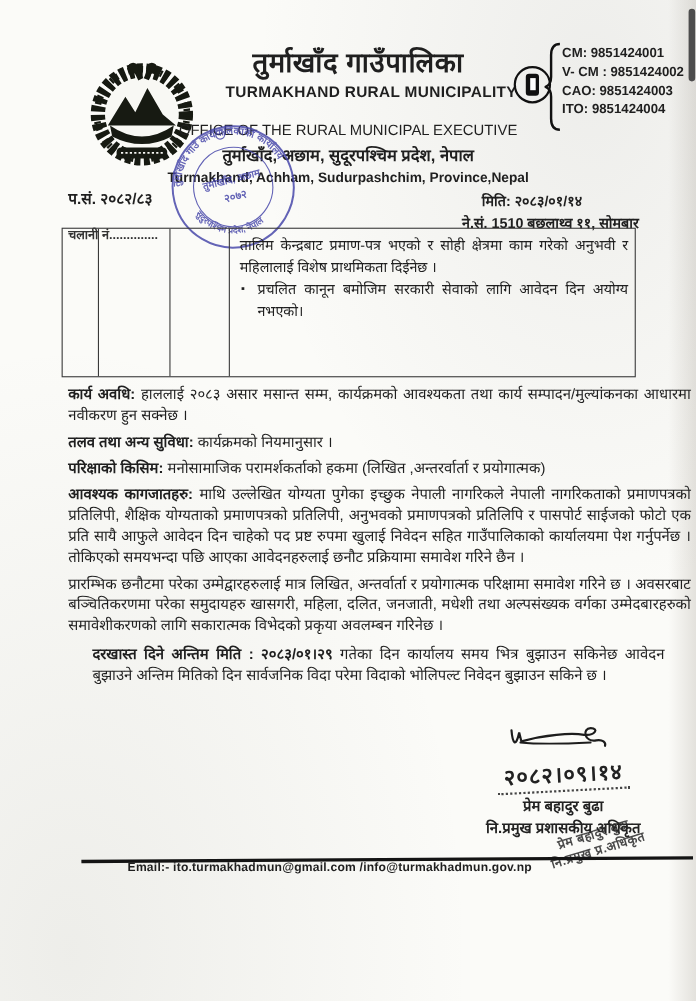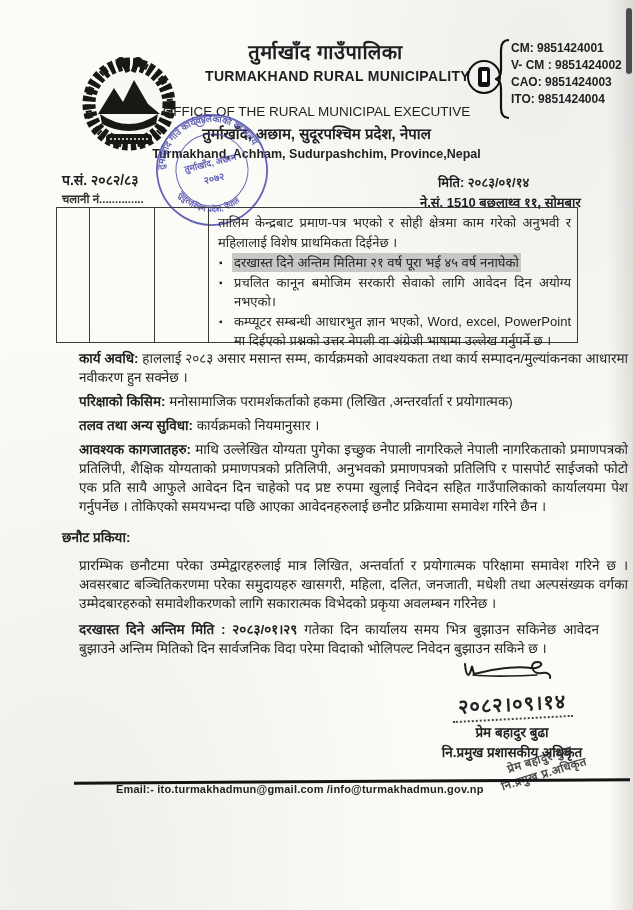--- a/index.html
+++ b/index.html
@@ -12,21 +12,21 @@
       radial-gradient(ellipse at 10% 95%, rgba(140,140,130,.12), transparent 45%),
       linear-gradient(to right, #fbfbf8 96%, #e3e1dc 100%),
       #fbfbf8;
     color:#1f1f1f;
     overflow:hidden;
   }
   .abs { position:absolute; }
 
   
   .hdr-center { left:0; top:38px; width:633px; text-align:center; }
-  .np-muni   { font-size:20px; font-weight:bold; letter-spacing:.5px;padding-left:18px; }
+  .np-muni   { font-size:25px; font-weight:bold; letter-spacing:.5px;padding-left:18px; }
   .en-muni   { font-size:14px; font-weight:bold; margin-top:3px; letter-spacing:.3px;padding-left:42px; }
   .np-office { font-size:31px; font-weight:bold; margin-top:4px; letter-spacing:1px; }
   .en-office { font-size:13.5px; font-weight:normal; margin-top:20px; }
   .np-addr   { font-size:15px; font-weight:bold; margin-top:4px; }
   .en-addr   { font-size:12.5px; font-weight:bold; margin-top:4px; }
 
   .emblem { left:76px; top:50px; }
 
   
   .contact { right:6px; top:38px; width:160px; }
@@ -36,39 +36,39 @@
   .phone-glyph { width:12px; height:20px; border:2px solid #111; border-radius:3px; background:#111; position:relative; }
   .phone-glyph::after { content:""; position:absolute; left:1.5px; top:2px; width:5px; height:11px; background:#fff; }
   .contact-lines { position:absolute; left:44px; top:2px; font-size:12px; font-weight:bold; line-height:17px; white-space:nowrap; }
 
   
   .blue-stamp { left:150px; top:108px; opacity:.82; transform:rotate(-14deg); }
   .blue-stamp text { fill:#4343a8; font-weight:bold; }
 
   
   .ref-left  { left:62px; top:170px; font-size:14px; font-weight:bold; }
-  .ref-chalani { left:62px; top:191px; font-size:11.5px; font-weight:bold; color:#333; }
+  .ref-chalani { left:62px; top:205px; font-size:11.5px; font-weight:bold; color:#333; }
   .ref-date  { left:438px; top:173px; font-size:13px; font-weight:bold; }
   .ref-ns    { left:420px; top:193px; font-size:13px; font-weight:bold; }
 
   
   .qual-table { left:56px; top:207px; width:522px; height:136px; border:1.2px solid #3a3a3a; }
   .vline { position:absolute; top:0; bottom:0; width:0; border-left:1.2px solid #3a3a3a; }
   .v1 { left:32px; } .v2 { left:97px; } .v3 { left:151px; }
   .cell-text { position:absolute; left:151px; right:0; top:0; bottom:0; padding:5px 6px 0 10px;
     font-size:13px; line-height:19.5px; text-align:justify; }
   .cell-text .intro { margin-bottom:1px; }
   .blist { list-style:none; }
   .blist li { position:relative; padding-left:16px; }
   .blist li::before { content:"▪"; position:absolute; left:1px; top:0; font-size:10px; }
   .hl { background:#c7c7c5; box-shadow:0 0 0 2px #c7c7c5; }
 
   
   .doc-body { left:62px; top:349px; width:566px; font-size:13.5px; line-height:19px; text-align:justify; }
-  .doc-body p { margin-bottom:5px;margin-left:17px; }
+  .doc-body p { margin-bottom:5px; }
   .lbl { font-weight:bold; }
   .sel-head { font-weight:bold; margin-top:12px; margin-bottom:9px; }
   .sel-para { margin-bottom:10px; }
   .deadline { margin-left:22px; margin-top:7px; width:520px; }
 
   
   .sig { left:428px; top:660px; width:168px; text-align:center; color:#222; }
   .sig-squiggle { display:block; margin:0 auto; }
   .sig-date { font-size:20px; font-weight:bold; letter-spacing:1px; transform:rotate(-3deg);
     display:inline-block; border-bottom:2px dotted #444; padding:0 6px 1px; }
@@ -144,34 +144,31 @@
 <div class="abs ref-date">मिति: २०८३/०१/१४</div>
 <div class="abs ref-ns">ने.सं. 1510 बछलाथ्व ११, सोमबार</div>
 
 <div class="abs qual-table">
   <div class="vline v1"></div>
   <div class="vline v2"></div>
   <div class="vline v3"></div>
   <div class="cell-text">
     <div class="intro">तालिम केन्द्रबाट प्रमाण-पत्र भएको र सोही क्षेत्रमा काम गरेको अनुभवी र महिलालाई विशेष प्राथमिकता दिईनेछ ।</div>
     <ul class="blist">
-      <li><span class="hl">दरखास्त दिने अन्तिम मितिमा २१ वर्ष पूरा भई ४५ वर्ष ननाघेको</span></li>
       <li>प्रचलित कानून बमोजिम सरकारी सेवाको  लागि आवेदन दिन अयोग्य नभएको।</li>
-      <li>कम्प्यूटर सम्बन्धी आधारभुत ज्ञान भएको, Word, excel, PowerPoint मा दिईएको प्रश्नको उत्तर नेपली वा अंग्रेजी भाषामा उल्लेख गर्नुपर्ने छ ।</li>
     </ul>
   </div>
 </div>
 
 <div class="abs doc-body">
   <p><span class="lbl">कार्य अवधि:</span><span> हाललाई २०८३ असार मसान्त सम्म, कार्यक्रमको आवश्यकता तथा कार्य सम्पादन/मुल्यांकनका आधारमा नवीकरण हुन सक्नेछ ।</span></p>
+  <p><span class="lbl">तलव तथा अन्य सुविधा:</span><span> कार्यक्रमको नियमानुसार ।</span></p>
   <p><span class="lbl">परिक्षाको किसिम:</span><span> मनोसामाजिक परामर्शकर्ताको हकमा (लिखित ,अन्तरर्वार्ता  र प्रयोगात्मक)</span></p>
-  <p><span class="lbl">तलव तथा अन्य सुविधा:</span><span> कार्यक्रमको नियमानुसार ।</span></p>
   <p><span class="lbl">आवश्यक कागजातहरु:</span><span> माथि उल्लेखित योग्यता पुगेका इच्छुक नेपाली नागरिकले नेपाली नागरिकताको प्रमाणपत्रको प्रतिलिपी, शैक्षिक योग्यताको प्रमाणपत्रको प्रतिलिपी, अनुभवको प्रमाणपत्रको प्रतिलिपि र पासपोर्ट साईजको फोटो एक प्रति सायै आफुले आवेदन दिन चाहेको पद प्रष्ट रुपमा खुलाई निवेदन सहित गाउँपालिकाको कार्यालयमा पेश गर्नुपर्नेछ । तोकिएको समयभन्दा पछि आएका आवेदनहरुलाई छनौट प्रक्रियामा समावेश गरिने छैन ।</span></p>
 
-  <div class="sel-head">छनौट प्रकिया:</div>
   <p class="sel-para">प्रारम्भिक छनौटमा परेका उम्मेद्वारहरुलाई मात्र लिखित, अन्तर्वार्ता र प्रयोगात्मक परिक्षामा समावेश गरिने छ । अवसरबाट बञ्चितिकरणमा परेका समुदायहरु खासगरी, महिला, दलित, जनजाती, मधेशी तथा अल्पसंख्यक वर्गका उम्मेदबारहरुको समावेशीकरणको लागि सकारात्मक विभेदको प्रकृया अवलम्बन गरिनेछ ।</p>
 
   <p class="deadline"><span class="lbl">दरखास्त दिने अन्तिम मिति : २०८३/०१।२९ </span><span> गतेका दिन कार्यालय समय भित्र बुझाउन सकिनेछ आवेदन बुझाउने अन्तिम मितिको दिन सार्वजनिक विदा परेमा विदाको भोलिपल्ट निवेदन बुझाउन सकिने छ ।</span></p>
 </div>
 
 <div class="abs sig">
   <svg class="sig-squiggle" width="110" height="30" viewBox="0 0 110 30">
     <path d="M8 4 C9 16 12 20 15 6 L17 14 C38 8 62 6 74 8 C84 9 88 2 80 2 C72 2 74 15 85 13 C91 12 94 15 93 18" fill="none" stroke="#1d1d1d" stroke-width="2" stroke-linecap="round"></path>
     <path d="M16 15 C35 17 60 16 80 15" fill="none" stroke="#1d1d1d" stroke-width="1.6" stroke-linecap="round"></path>
   </svg>

